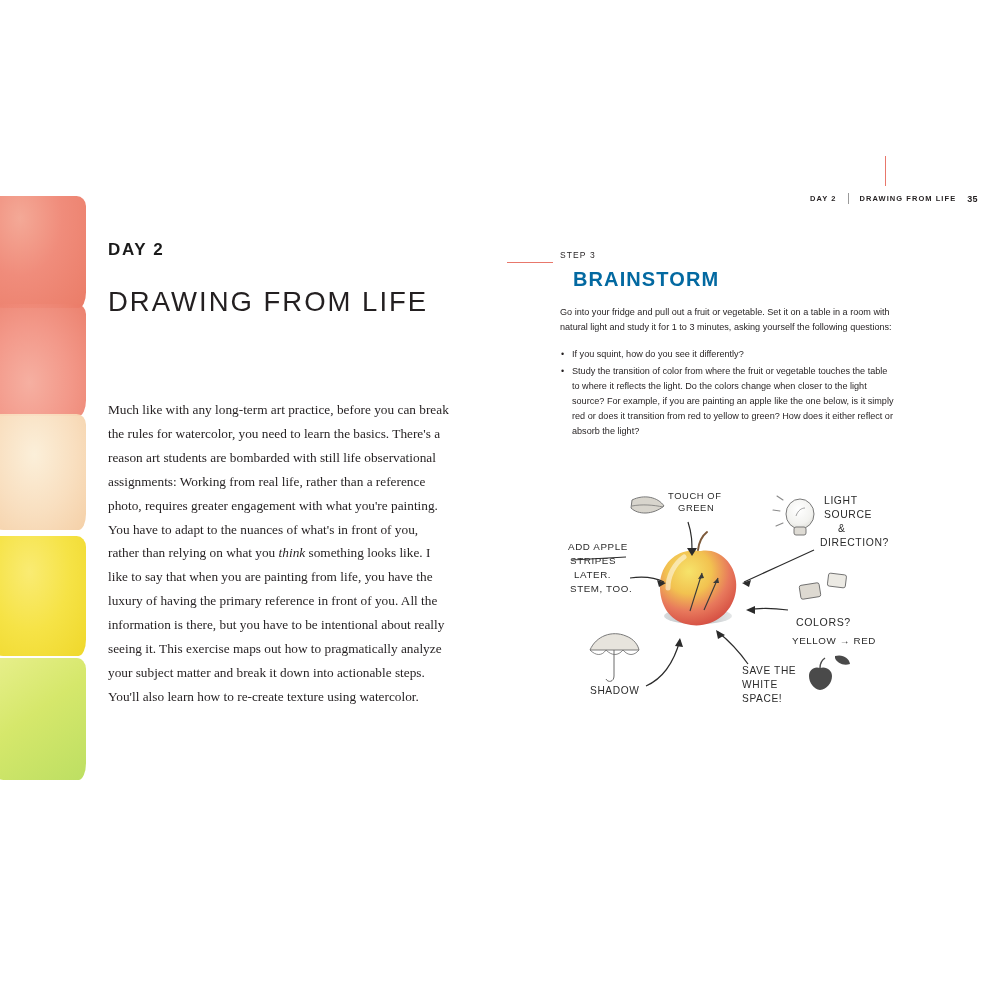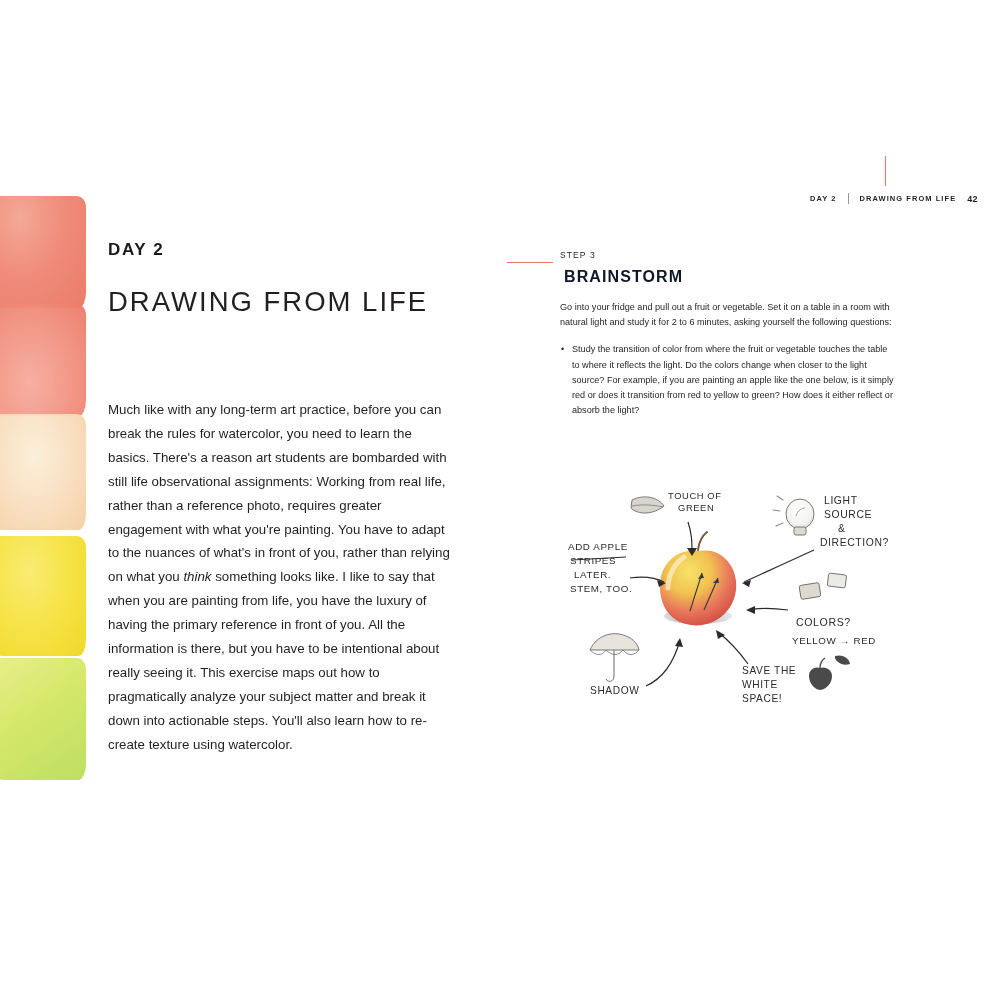--- a/index.html
+++ b/index.html
@@ -104,21 +104,21 @@
     color: #231f20;
     margin: 0;
     white-space: nowrap;
   }
   .body-text {
     margin: 0;
     position: absolute;
     top: 158px;
     left: 0;
     width: 343px;
-    font-family: Liberation Sans, sans-serif;
+    font-family: Liberation Serif, serif;
     font-size: 13.3px;
     line-height: 23.9px;
     color: #231f20;
     text-align: left;
   }
   .body-text em { font-style: italic; }
 
   
   .right-col {
     position: absolute;
@@ -137,24 +137,24 @@
   .step-label {
     font-family: "Liberation Sans", sans-serif;
     font-size: 8.5px;
     letter-spacing: 1.1px;
     color: #231f20;
     margin: 0 0 8px 0;
   }
   .step-title {
     font-family: "Liberation Sans", sans-serif;
     font-weight: bold;
-    font-size: 16px;
+    font-size: 20px;
     letter-spacing: 1.1px;
-    color: #0f172a;
-    margin: 0 0 14px 4px;
+    color: #0369a1;
+    margin: 0 0 14px 13px;
   }
   .step-intro {
     margin: 0 0 12px 0;
     font-family: "Liberation Sans", sans-serif;
     font-size: 9.1px;
     line-height: 15.2px;
     color: #231f20;
     width: 336px;
   }
   .q-list {
@@ -221,35 +221,36 @@
       <div class="sw-inner" style="background:
         linear-gradient(145deg, #e6ee85 0%, #d3e663 45%, #b9dd5a 100%);"></div>
     </div>
   </div>
 
   <div class="head-tick"></div>
   <div class="running-head">
     <span>DAY 2</span>
     <span class="rule"></span>
     <span>DRAWING FROM LIFE</span>
-    <span class="folio">42</span>
+    <span class="folio">35</span>
   </div>
 
   <div class="left-col">
     <div class="day-label">DAY 2</div>
     <h1 class="chapter-title">DRAWING FROM LIFE</h1>
     <p class="body-text"><span>Much like with any long-term art practice, before you can break the rules for watercolor, you need to learn the basics. There's a reason art students are bombarded with still life observational assignments: Working from real life, rather than a reference photo, requires greater engagement with what you're painting. You have to adapt to the nuances of what's in front of you, rather than relying on what you </span><em>think</em><span> something looks like. I like to say that when you are painting from life, you have the luxury of having the primary reference in front of you. All the information is there, but you have to be intentional about really seeing it. This exercise maps out how to pragmatically analyze your subject matter and break it down into actionable steps. You'll also learn how to re-create texture using watercolor.</span></p>
   </div>
 
   <div class="step-rule"></div>
   <div class="right-col">
     <div class="step-label">STEP 3</div>
     <h2 class="step-title">BRAINSTORM</h2>
-    <p class="step-intro">Go into your fridge and pull out a fruit or vegetable. Set it on a table in a room with natural light and study it for 2 to 6 minutes, asking yourself the following questions:</p>
+    <p class="step-intro">Go into your fridge and pull out a fruit or vegetable. Set it on a table in a room with natural light and study it for 1 to 3 minutes, asking yourself the following questions:</p>
     <ul class="q-list">
+      <li>If you squint, how do you see it differently?</li>
       <li>Study the transition of color from where the fruit or vegetable touches the table to where it reflects the light. Do the colors change when closer to the light source? For example, if you are painting  an apple like the one below, is it simply red or does it transition from red to yellow to green? How does it either reflect or absorb the light?</li>
     </ul>
   </div>
 
   <div class="illustration">
     <svg width="360" height="300" viewBox="0 0 360 300" xmlns="http://www.w3.org/2000/svg">
       <defs>
         <radialGradient id="appleGrad" cx="38%" cy="28%" r="78%">
           <linearGradient id="dummy"></linearGradient>
           <stop offset="0%" stop-color="#f6e36a"></stop>

